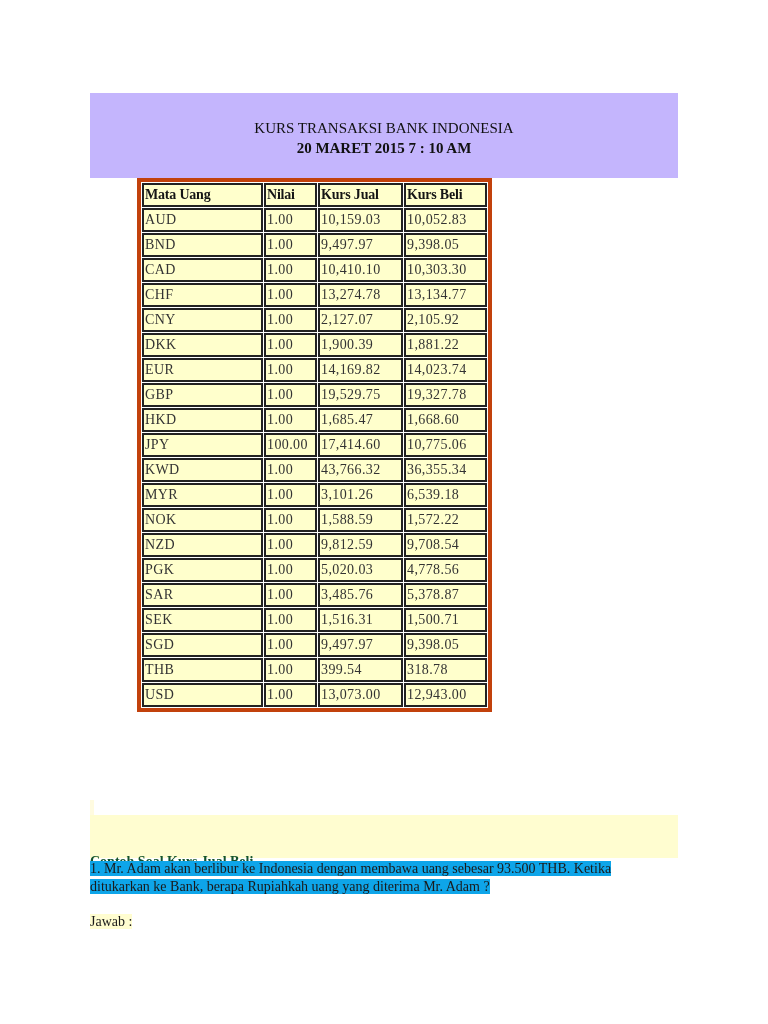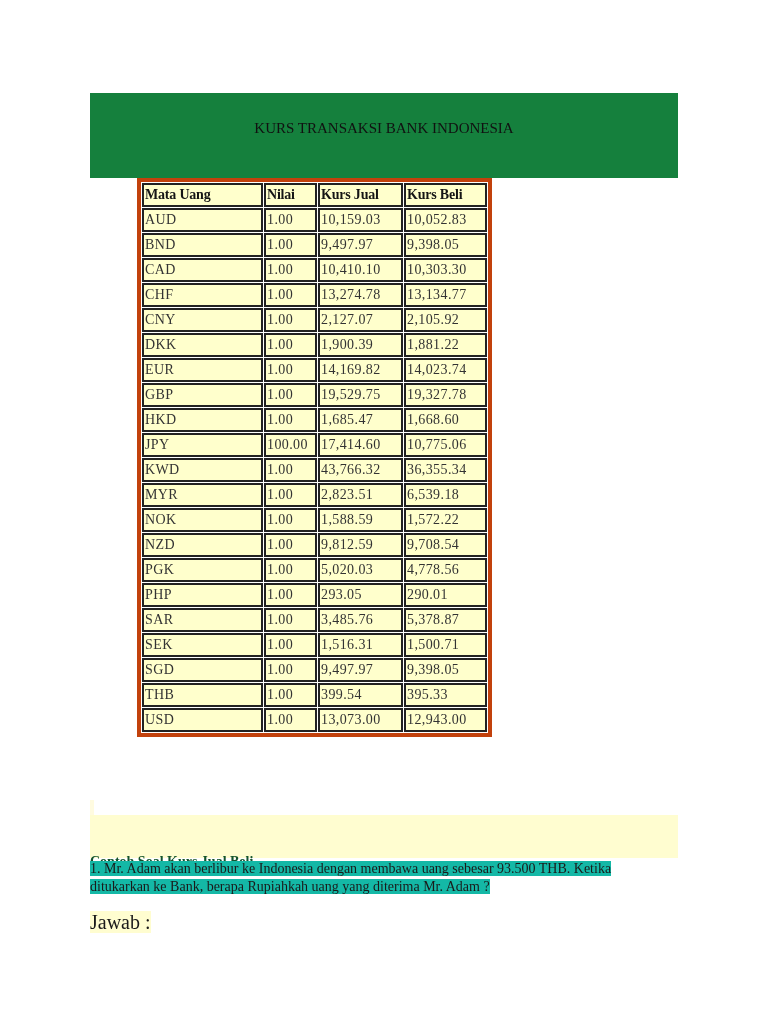--- a/index.html
+++ b/index.html
@@ -14,21 +14,21 @@
       overflow: hidden;
       font-family: "Liberation Serif", "DejaVu Serif", serif;
       color: #111111;
     }
     .header-box {
       position: absolute;
       left: 90px;
       top: 93px;
       width: 588px;
       height: 85px;
-      background: #15803d;
+      background: #c4b5fd;
       text-align: center;
     }
     .header-title {
       position: absolute;
       left: 0;
       right: 0;
       top: 25px;
       font-size: 15px;
       line-height: 20px;
       font-weight: normal;
@@ -109,39 +109,40 @@
     .question {
       position: absolute;
       left: 90px;
       top: 860px;
       width: 590px;
       font-size: 14px;
       line-height: 18px;
       color: #1a1a1a;
     }
     .question span.hl {
-      background: #14b8a6;
+      background: #0ea5e9;
     }
     .answer {
       position: absolute;
       left: 90px;
       top: 913px;
-      font-size: 20px;
+      font-size: 14px;
       line-height: 18px;
       color: #1a1a1a;
     }
     .answer span.hl {
       background: #fffdd0;
     }
   </style>
 </head>
 <body>
 
 <div class="header-box">
   <div class="header-title">KURS TRANSAKSI BANK INDONESIA</div>
+  <div class="header-date">20 MARET 2015 7 : 10 AM</div>
 </div>
 
 <table class="rates-table">
   <thead>
     <tr>
       <th class="col-mata">Mata Uang</th>
       <th class="col-nilai">Nilai</th>
       <th class="col-jual">Kurs Jual</th>
       <th class="col-beli">Kurs Beli</th>
     </tr>
@@ -209,21 +210,21 @@
       </tr>
       <tr>
         <td class="col-mata">KWD</td>
         <td class="col-nilai">1.00</td>
         <td class="col-jual">43,766.32</td>
         <td class="col-beli">36,355.34</td>
       </tr>
       <tr>
         <td class="col-mata">MYR</td>
         <td class="col-nilai">1.00</td>
-        <td class="col-jual">2,823.51</td>
+        <td class="col-jual">3,101.26</td>
         <td class="col-beli">6,539.18</td>
       </tr>
       <tr>
         <td class="col-mata">NOK</td>
         <td class="col-nilai">1.00</td>
         <td class="col-jual">1,588.59</td>
         <td class="col-beli">1,572.22</td>
       </tr>
       <tr>
         <td class="col-mata">NZD</td>
@@ -231,26 +232,20 @@
         <td class="col-jual">9,812.59</td>
         <td class="col-beli">9,708.54</td>
       </tr>
       <tr>
         <td class="col-mata">PGK</td>
         <td class="col-nilai">1.00</td>
         <td class="col-jual">5,020.03</td>
         <td class="col-beli">4,778.56</td>
       </tr>
       <tr>
-        <td class="col-mata">PHP</td>
-        <td class="col-nilai">1.00</td>
-        <td class="col-jual">293.05</td>
-        <td class="col-beli">290.01</td>
-      </tr>
-      <tr>
         <td class="col-mata">SAR</td>
         <td class="col-nilai">1.00</td>
         <td class="col-jual">3,485.76</td>
         <td class="col-beli">5,378.87</td>
       </tr>
       <tr>
         <td class="col-mata">SEK</td>
         <td class="col-nilai">1.00</td>
         <td class="col-jual">1,516.31</td>
         <td class="col-beli">1,500.71</td>
@@ -258,21 +253,21 @@
       <tr>
         <td class="col-mata">SGD</td>
         <td class="col-nilai">1.00</td>
         <td class="col-jual">9,497.97</td>
         <td class="col-beli">9,398.05</td>
       </tr>
       <tr>
         <td class="col-mata">THB</td>
         <td class="col-nilai">1.00</td>
         <td class="col-jual">399.54</td>
-        <td class="col-beli">395.33</td>
+        <td class="col-beli">318.78</td>
       </tr>
       <tr>
         <td class="col-mata">USD</td>
         <td class="col-nilai">1.00</td>
         <td class="col-jual">13,073.00</td>
         <td class="col-beli">12,943.00</td>
       </tr>
     </tbody>
 </table>
 

